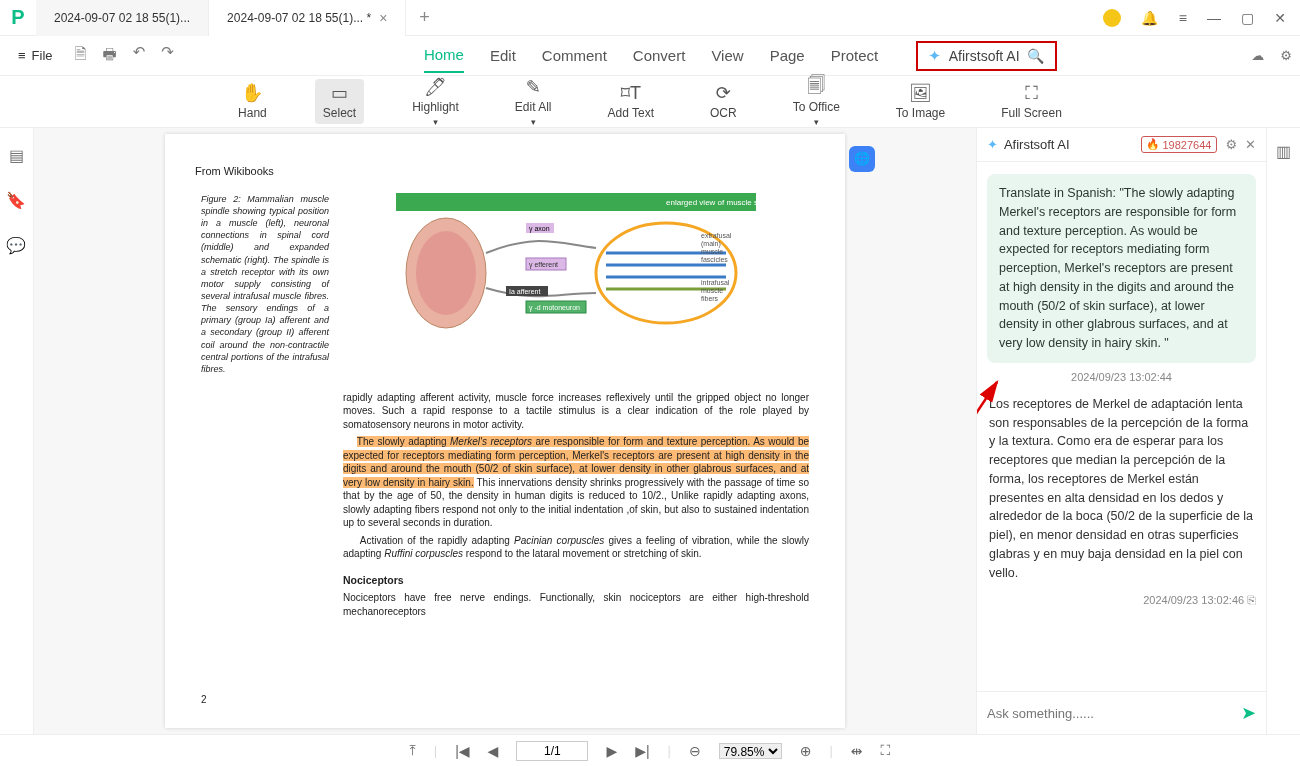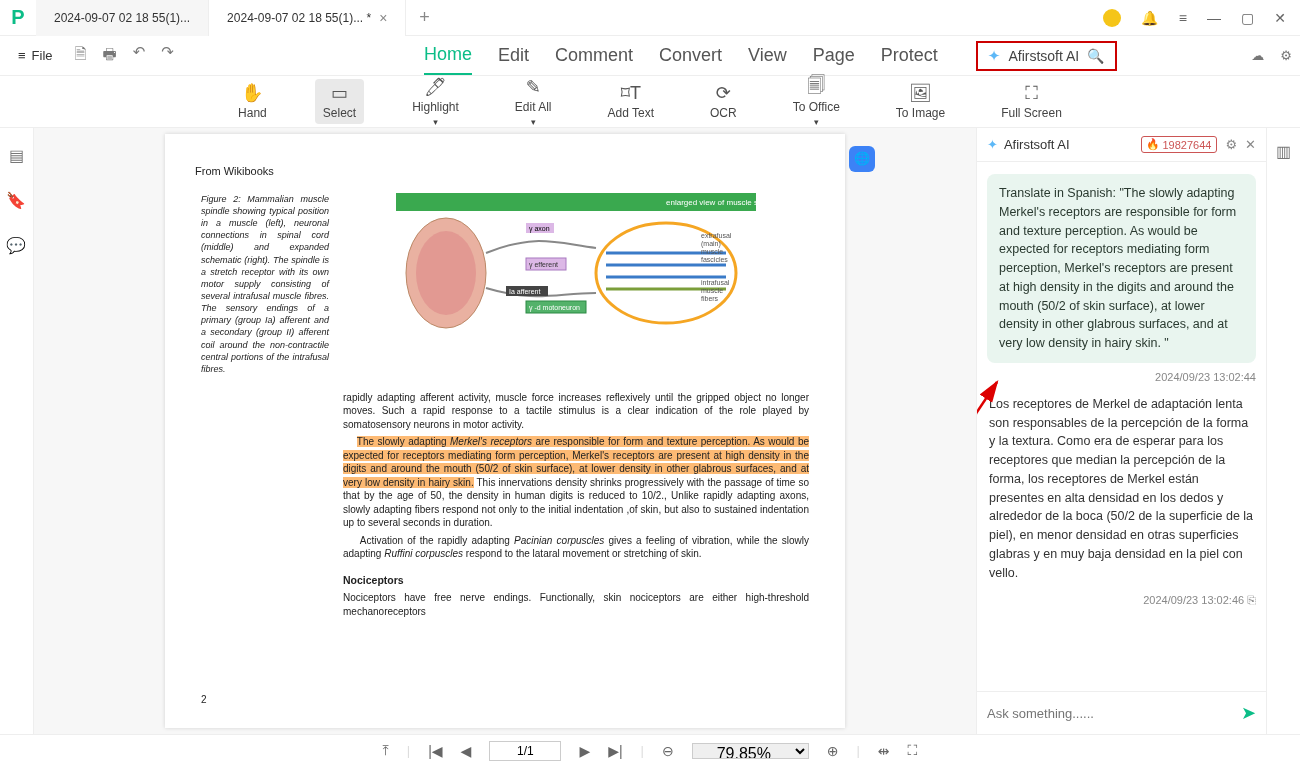--- a/index.html
+++ b/index.html
@@ -15,21 +15,21 @@
 .window-controls { margin-left: auto; display: flex; align-items: center; gap: 20px; padding-right: 14px; }
 .window-controls span { cursor: pointer; color: #666; font-size: 14px; }
 .sun-icon { width:18px; height:18px; background:#f5c518; border-radius:50%; display:inline-block; }
 
 
 .menubar { height: 40px; display: flex; align-items: center; border-bottom: 1px solid #eee; padding: 0 8px; }
 .file-menu { display: flex; align-items: center; gap: 6px; padding: 0 10px; cursor: pointer; }
 .mb-icons { display:flex; gap:16px; margin-left:12px; }
 .mb-icons span { color:#777; cursor:pointer; font-size:15px; }
 .top-tabs { display: flex; gap: 26px; margin-left: 250px; align-items:center; }
-.top-tab { cursor: pointer; padding: 8px 0; font-size: 18px; color: #555; }
+.top-tab { cursor: pointer; padding: 8px 0; font-size: 15px; color: #555; }
 .top-tab.active { color: #0bbd87; border-bottom: 2px solid #0bbd87; }
 .ai-box { border: 2px solid #c00; padding: 4px 10px; display: flex; align-items: center; gap: 8px; margin-left: 12px; font-size: 14px; color:#444;}
 .ai-box .sparkle { color:#5db8f7; font-size:15px; }
 .right-icons { margin-left:auto; display:flex; gap:16px; color:#777; }
 .right-icons span { cursor:pointer; }
 
 
 .toolbar { height: 52px; display: flex; align-items: center; justify-content: center; gap: 40px; border-bottom: 1px solid #eee; }
 .tool { display: flex; flex-direction: column; align-items: center; gap: 3px; cursor: pointer; padding: 4px 8px; font-size: 12px; color:#444;}
 .tool.selected { background: #e9e9e9; border-radius: 4px; }
@@ -57,33 +57,33 @@
 
 .ai-panel { width: 290px; border-left: 1px solid #eee; display: flex; flex-direction: column; background:#fff; }
 .ai-head { height: 34px; display: flex; align-items: center; padding: 0 10px; gap:6px; font-size:13px; border-bottom:1px solid #eee;}
 .ai-head .sparkle { color:#5db8f7; }
 .ai-head-right { margin-left:auto; display:flex; align-items:center; gap:8px; }
 .ai-chip { border:1px solid #c55; color:#c55; font-size:11px; padding:1px 5px; border-radius:3px; display:flex; align-items:center; gap:2px;}
 .ai-chat { flex:1; overflow:auto; padding:12px 10px; display:flex; flex-direction:column; gap:8px; position:relative;}
 .bubble { border-radius:8px; padding:10px 12px; font-size:12.5px; line-height:1.5; }
 .bubble.user { background:#e9f5ef; color:#2a3a30;}
 .bubble.bot { background:none; color:#333; padding:4px 2px;}
-.ts { font-size:11px; color:#888; text-align:right; }
+.ts { font-size:11px; color:#888; text-align:center; }
 .ts.left { text-align:right; }
 .ai-input { border-top:1px solid #eee; padding:10px; display:flex; align-items:center; gap:8px;}
 .ai-input input { flex:1; border:none; outline:none; font-size:13px; color:#999;}
 .send-btn { color:#0bbd87; font-size:18px; cursor:pointer;}
 
 .right-rail { width:34px; border-left:1px solid #eee; display:flex; flex-direction:column; align-items:center; padding-top:14px; color:#777;}
 .right-rail span{ cursor:pointer; font-size:16px;}
 
 
 .statusbar { height:32px; border-top:1px solid #eee; display:flex; align-items:center; justify-content:center; gap:18px; color:#666; font-size:13px;}
 .statusbar input.pagebox { width:72px; text-align:center; border:1px solid #ccc; height:20px; font-size:12px;}
-.statusbar select.zoom { height:16px; border:1px solid #ccc; font-size:16px; padding:0 20px;}
+.statusbar select.zoom { height:16px; border:1px solid #ccc; font-size:12px; padding:0 0;}
 .sb-icon { cursor:pointer; font-size:14px; }
 
 .red-arrow { position:absolute; left:-110px; top:210px; pointer-events:none;}
 </style>
 </head>
 <body>
 
 <div class="titlebar">
   <div class="logo">P</div>
   <div class="tab">

